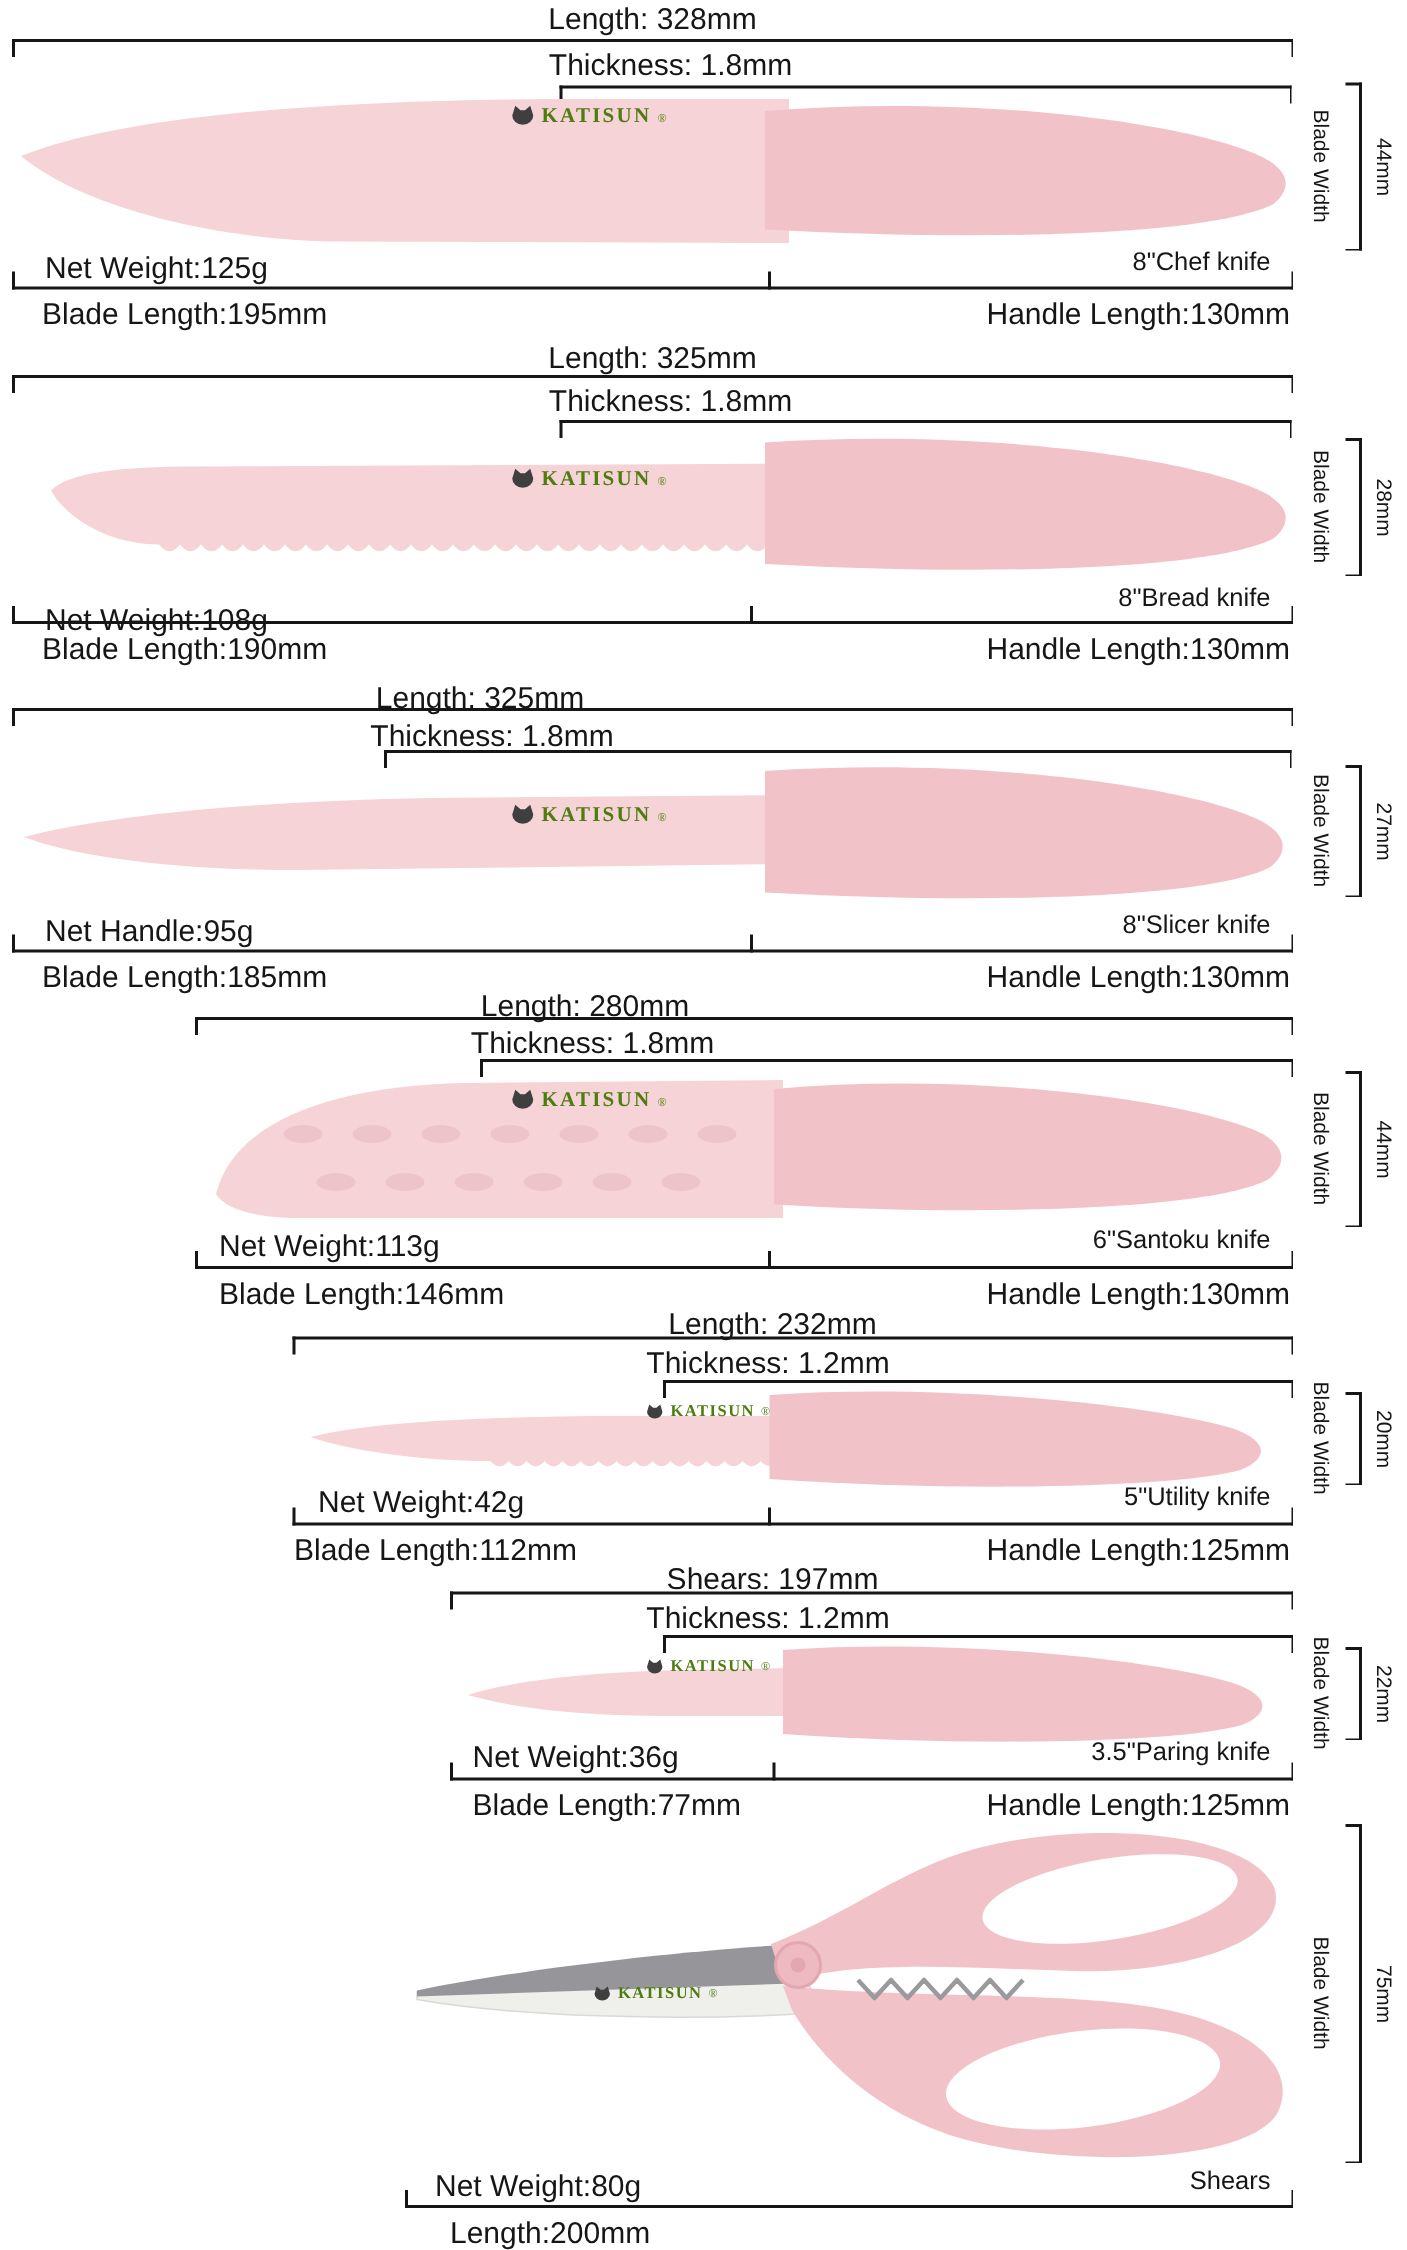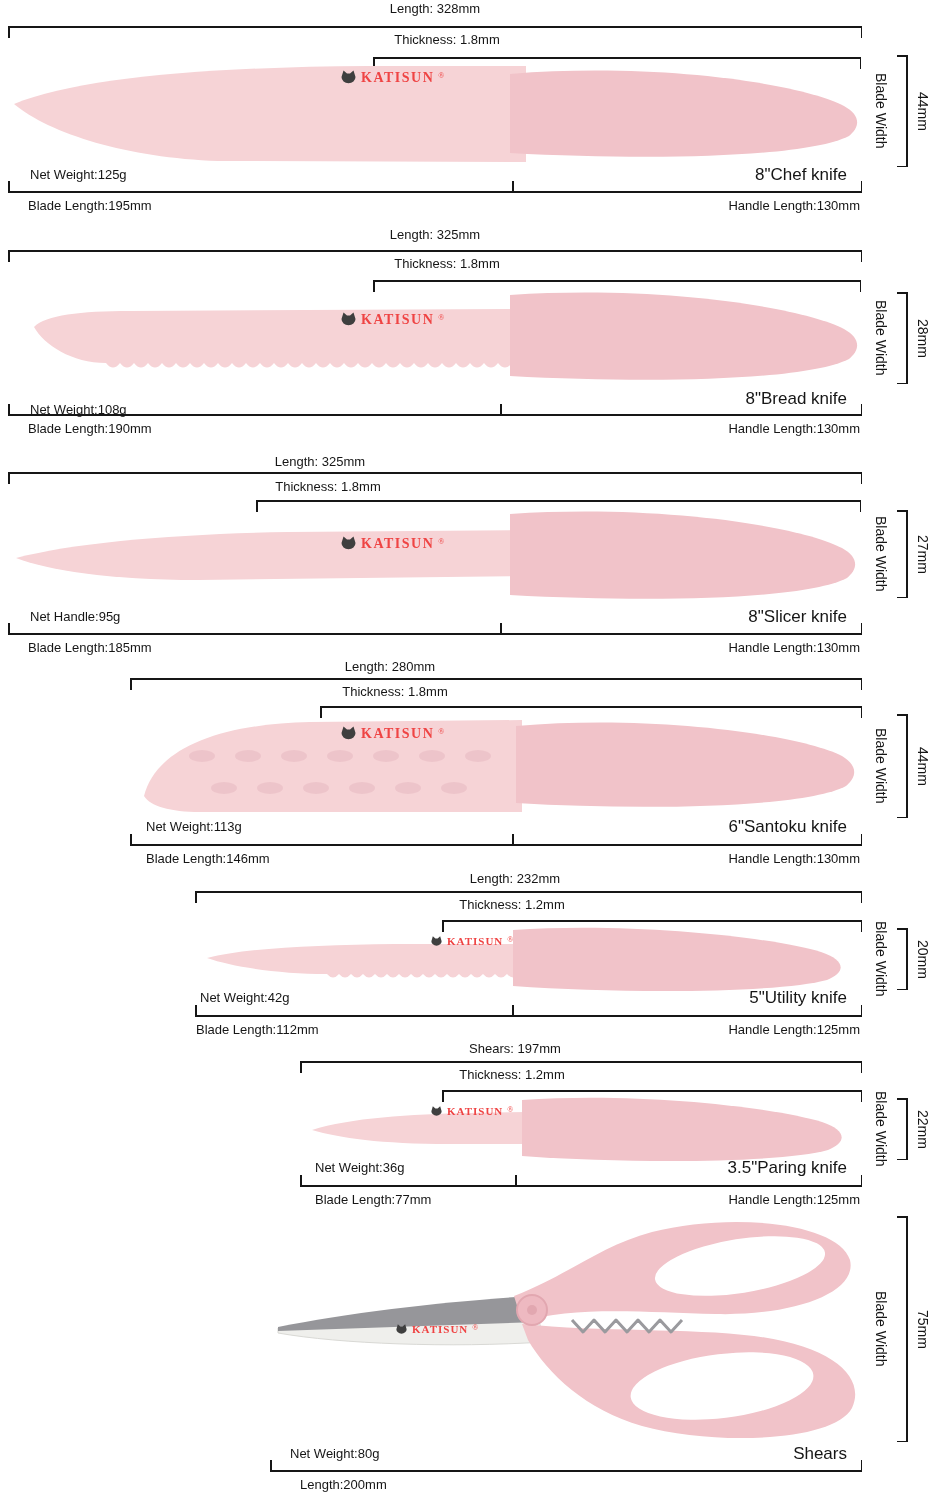--- a/index.html
+++ b/index.html
@@ -1,38 +1,38 @@
 <!DOCTYPE html>
 <html><head>
 <meta charset="utf-8">
 <style>
   * { margin:0; padding:0; box-sizing:border-box; }
   html,body { background:#ffffff; }
   #page {
     position:relative; width:938px; height:1500px; background:#ffffff;
     font-family:"Liberation Sans", sans-serif; color:#161616; overflow:hidden;
   }
-  .lbl { position:absolute; font-size:13px; white-space:nowrap; line-height:1.15; }
+  .lbl { position:absolute; font-size:20px; white-space:nowrap; line-height:1.15; }
   .lbl.c { transform:translateX(-50%); }
   .name { font-size:17px; }
   
   .hline { position:absolute; height:1.5px; background:#161616; }
   .hline::before,.hline::after { content:""; position:absolute; width:1.5px; height:12px; background:#161616; }
   .hline::before { left:0; } .hline::after { right:0; }
   .hline.down::before,.hline.down::after { top:0; }
   .hline.up::before,.hline.up::after { bottom:0; }
   .hline .mid { position:absolute; display:block; width:1.5px; height:12px; bottom:0; background:#161616; }
   
   .vline { position:absolute; width:1.5px; background:#161616; }
   .vline::before,.vline::after { content:""; position:absolute; width:11px; height:1.5px; left:-9.5px; background:#161616; }
   .vline::before { top:0; } .vline::after { bottom:0; }
   .vtext { position:absolute; writing-mode:vertical-rl; font-size:14px; white-space:nowrap;
            display:flex; align-items:center; justify-content:center; width:18px; }
   .knife { position:absolute; }
-  .logo { position:absolute; display:flex; align-items:center; gap:4px; color:#ef4444;
+  .logo { position:absolute; display:flex; align-items:flex-end; gap:4px; color:#4d7c0f;
           font-family:"Liberation Serif", serif; font-weight:bold; letter-spacing:1.5px; font-size:14px; line-height:1; }
   .logo sup { font-size:8px; font-weight:normal; letter-spacing:0; position:relative; top:-2px; }
   .logo.small { font-size:11px; letter-spacing:1px; }
   .logo.small svg { width:13px; height:11px; }
 </style>
 </head>
 <body>
 
 <div id="page">
 
@@ -194,21 +194,21 @@
           <path fill="#3f3f3f" d="M1.5,7 L3.5,0.5 L7,3.5 L10,3.5 L13.5,0.5 L15.5,7 A7,6.2 0 1 1 1.5,7 Z"></path>
         </svg>
       <span>KATISUN</span>
         <sup>®</sup>
     </div>
 
     <div class="vtext" style="left:872px;top:928px;height:62px">Blade Width</div>
     <div class="vline" style="left:906px;top:928px;height:62px"></div>
     <div class="vtext" style="left:914px;top:928px;height:62px">20mm</div>
 
-    <div class="lbl" style="left:200px;top:991px">Net Weight:42g</div>
+    <div class="lbl" style="left:212px;top:991px">Net Weight:42g</div>
     <div class="lbl name" style="right:91px;top:988px">5"Utility knife</div>
 
     <div class="hline up" style="left:195px;top:1015px;width:667px">
         <i class="mid" style="left:317px"></i>
       </div>
     <div class="lbl" style="left:196px;top:1023px">Blade Length:112mm</div>
     <div class="lbl" style="right:78px;top:1023px">Handle Length:125mm</div>
   </div>
 
   <div>

